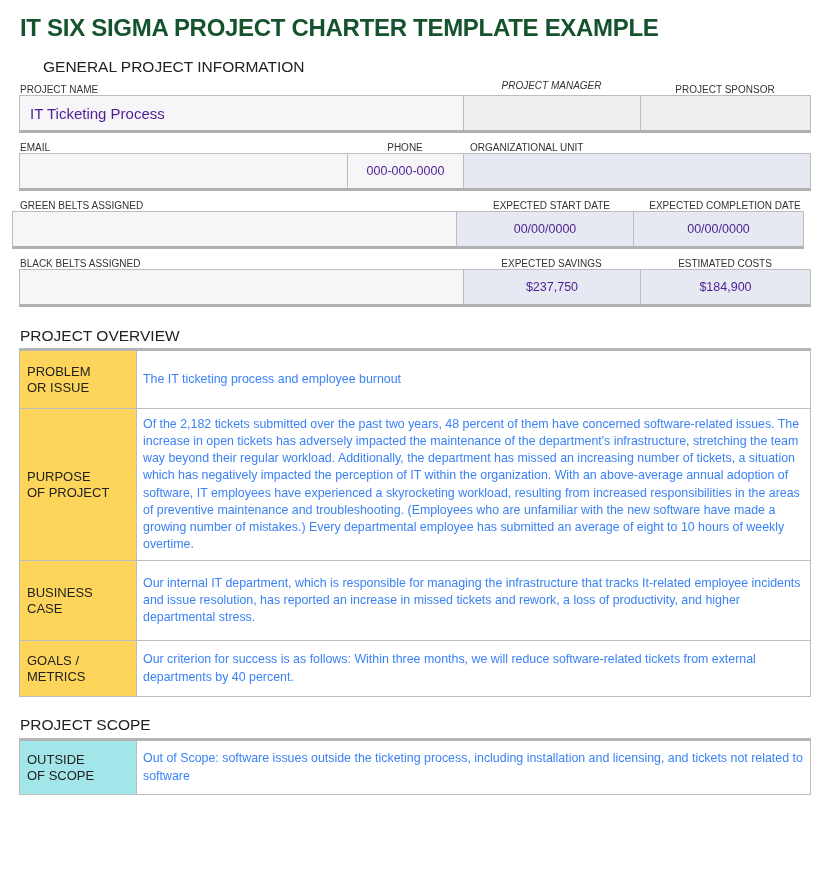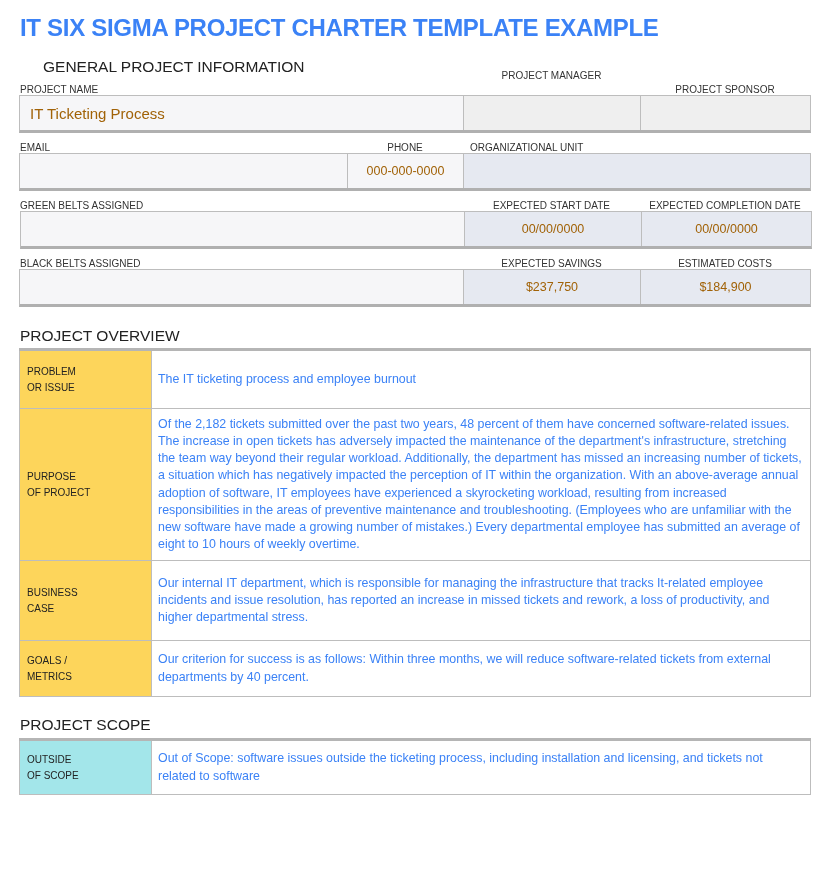--- a/index.html
+++ b/index.html
@@ -1,45 +1,45 @@
 <!DOCTYPE html>
 <html><head>
 <meta charset="utf-8">
 <style>
   html, body { margin: 0; padding: 0; background: #ffffff; }
   body { width: 830px; height: 885px; position: relative; font-family: "Liberation Sans", "DejaVu Sans", sans-serif; color: #222; overflow: hidden; }
-  .title { position: absolute; left: 20px; top: 14px; font-size: 24px; font-weight: bold; color: #3b82f6; letter-spacing: -0.3px; }
+  .title { position: absolute; left: 20px; top: 14px; font-size: 24px; font-weight: bold; color: #14532d; letter-spacing: -0.3px; }
   .section-title { position: absolute; left: 20px; font-size: 15.5px; color: #222; }
   .lbl { position: absolute; font-size: 10px; color: #333; text-transform: uppercase; white-space: nowrap; }
   .lbl.c { text-align: center; }
   .box { position: absolute; box-sizing: border-box; border: 1px solid #bdbdbd; border-bottom: 3px solid #b0b0b0; }
-  .cell { position: absolute; box-sizing: border-box; display: flex; align-items: center; justify-content: center; font-size: 12.5px; color: #a16207; }
+  .cell { position: absolute; box-sizing: border-box; display: flex; align-items: center; justify-content: center; font-size: 12.5px; color: #4c1d95; }
   .cell.left { justify-content: flex-start; padding-left: 10px; font-size: 15px; }
   .bg-white { background: #f6f6f8; }
   .bg-gray { background: #efefef; }
   .bg-blue { background: #e6e9f1; }
   .vdiv { position: absolute; width: 1px; background: #bdbdbd; }
   table.ov { position: absolute; left: 19px; width: 792px; border-collapse: collapse; table-layout: fixed; }
   table.ov td { border: 1px solid #bdbdbd; font-size: 12.4px; line-height: 17.2px; vertical-align: middle; }
-  table.ov td.k { width: 108px; padding: 0 16px 0 7px; font-size: 10px; line-height: 16px; color: #222; }
+  table.ov td.k { width: 108px; padding: 0 1px 0 7px; font-size: 13px; line-height: 16px; color: #222; }
   table.ov td.v { padding: 0 6px 0 6px; color: #3b82f6; }
   table.ov tr:first-child td { border-top: 3px solid #b5b5b5; }
   .yellow { background: #fdd55b; }
   .cyan1 { background: #a6f0f8; }
   .cyan2 { background: #a3e6ea; }
 </style>
 </head>
 <body>
 
 <div class="title">IT SIX SIGMA PROJECT CHARTER TEMPLATE EXAMPLE</div>
 
 <div class="section-title" style="top:58px;margin-left:23px;">GENERAL PROJECT INFORMATION</div>
 
 <div class="lbl" style="left:20px; top:84px;">PROJECT NAME</div>
-<div class="lbl c" style="left:463px; width:177px; top:70px;">PROJECT MANAGER</div>
+<div class="lbl c" style="left:463px; width:177px; top:80px;font-style:italic;">PROJECT MANAGER</div>
 <div class="lbl c" style="left:640px; width:170px; top:84px;">PROJECT SPONSOR</div>
 <div class="box" style="left:19px; top:95px; width:792px; height:38px;">
   <div class="cell left bg-white" style="left:0; top:0; width:443px; height:34px;">IT Ticketing Process</div>
   <div class="cell bg-gray" style="left:444px; top:0; width:176px; height:34px;"></div>
   <div class="cell bg-gray" style="left:621px; top:0; width:169px; height:34px;"></div>
   <div class="vdiv" style="left:443px; top:0; height:34px;"></div>
   <div class="vdiv" style="left:620px; top:0; height:34px;"></div>
 </div>
 
 <div class="lbl" style="left:20px; top:142px;">EMAIL</div>
@@ -49,21 +49,21 @@
   <div class="cell bg-white" style="left:0; top:0; width:327px; height:34px;"></div>
   <div class="cell bg-white" style="left:328px; top:0; width:115px; height:34px;">000-000-0000</div>
   <div class="cell bg-blue" style="left:444px; top:0; width:346px; height:34px;"></div>
   <div class="vdiv" style="left:327px; top:0; height:34px;"></div>
   <div class="vdiv" style="left:443px; top:0; height:34px;"></div>
 </div>
 
 <div class="lbl" style="left:20px; top:200px;">GREEN BELTS ASSIGNED</div>
 <div class="lbl c" style="left:463px; width:177px; top:200px;text-align:center;">EXPECTED START DATE</div>
 <div class="lbl c" style="left:640px; width:170px; top:200px;">EXPECTED COMPLETION DATE</div>
-<div class="box" style="left:20px; top:211px; width:792px; height:38px;">
+<div class="box" style="left:12px; top:211px; width:792px; height:38px;">
   <div class="cell bg-white" style="left:0; top:0; width:443px; height:34px;"></div>
   <div class="cell bg-blue" style="left:444px; top:0; width:176px; height:34px;">00/00/0000</div>
   <div class="cell bg-blue" style="left:621px; top:0; width:169px; height:34px;">00/00/0000</div>
   <div class="vdiv" style="left:443px; top:0; height:34px;"></div>
   <div class="vdiv" style="left:620px; top:0; height:34px;"></div>
 </div>
 
 <div class="lbl" style="left:20px; top:258px;">BLACK BELTS ASSIGNED</div>
 <div class="lbl c" style="left:463px; width:177px; top:258px;">EXPECTED SAVINGS</div>
 <div class="lbl c" style="left:640px; width:170px; top:258px;">ESTIMATED COSTS</div>

